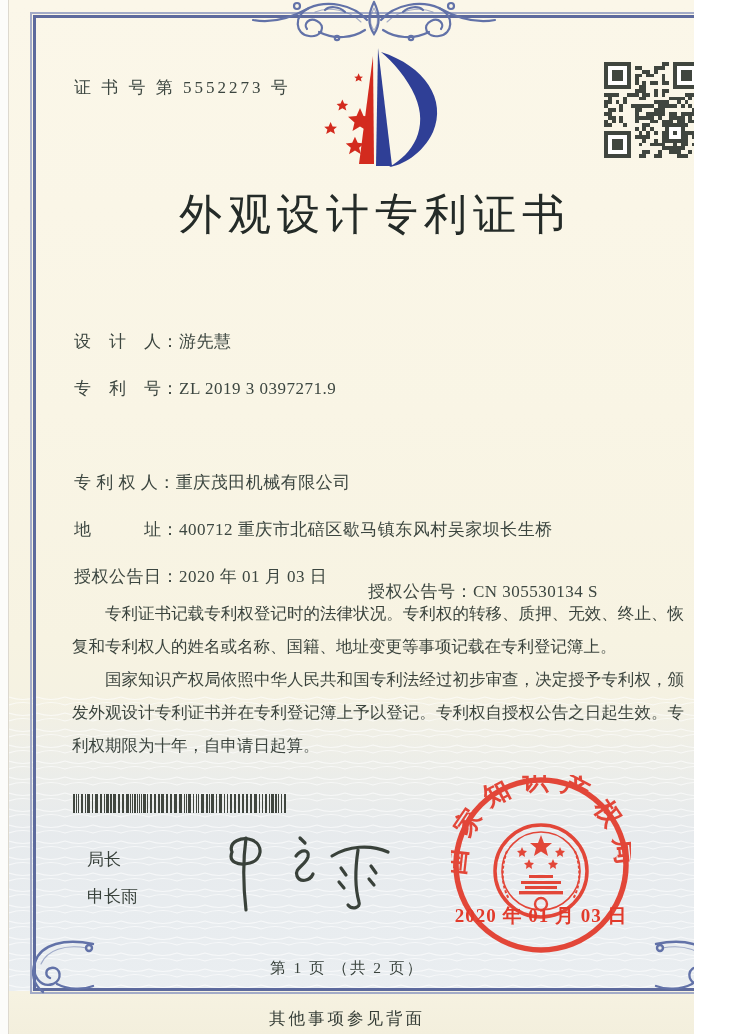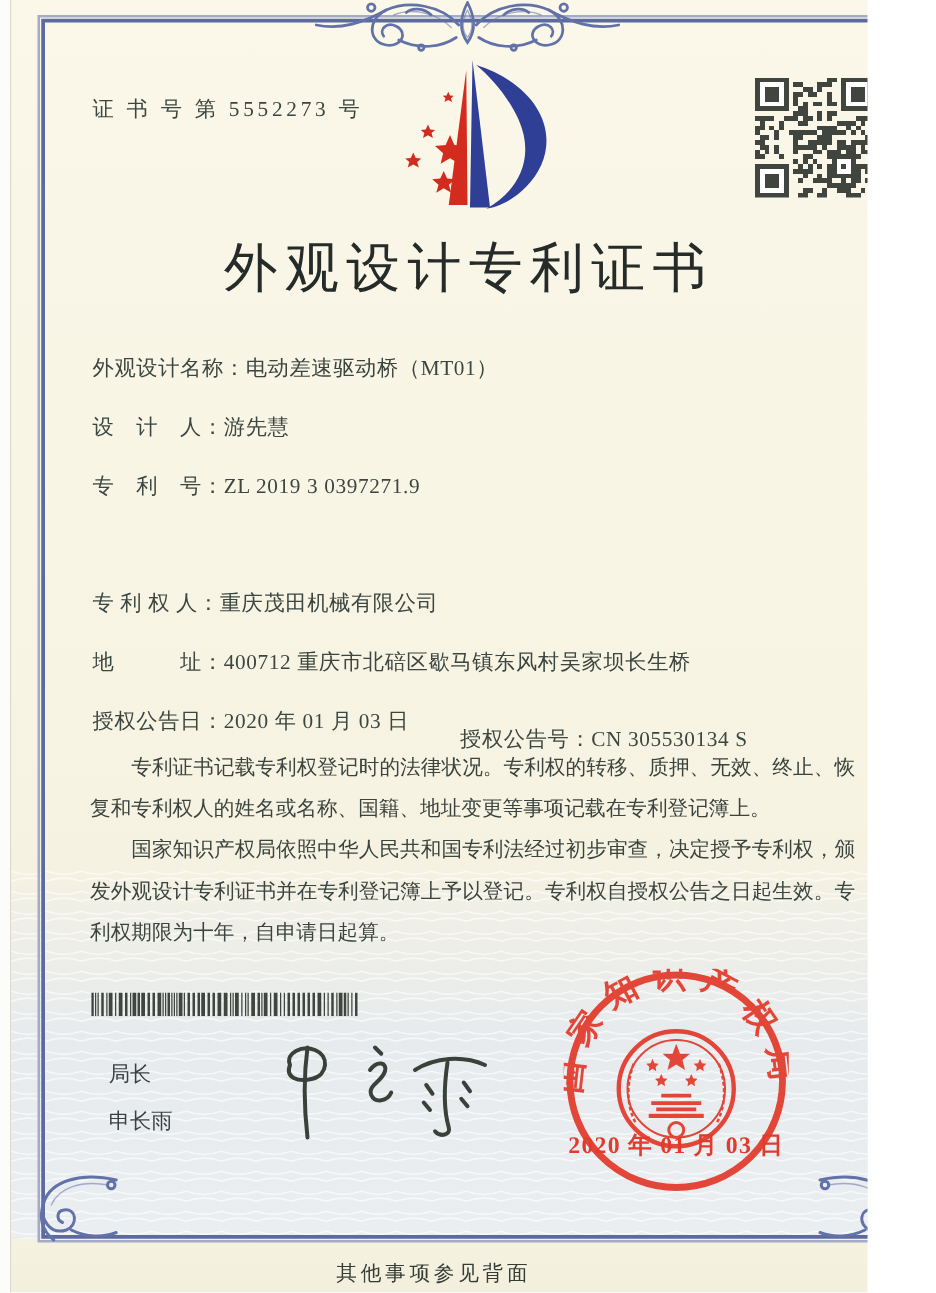--- a/index.html
+++ b/index.html
@@ -377,21 +377,20 @@
       <rect x="0" y="18" width="7" height="7" class="code"></rect>
       <rect x="1" y="19" width="5" height="5" fill="#fff"></rect>
       <rect x="2" y="20" width="3" height="3" class="code"></rect>
       <rect x="16" y="16" width="5" height="5" class="code"></rect>
       <rect x="17" y="17" width="3" height="3" fill="#fff"></rect>
       <rect x="18" y="18" width="1" height="1" class="code"></rect>
     </svg>
 
   <div class="title">外观设计专利证书</div>
 
-  <div class="field f-name"><span>外观设计名称：</span><span>电动差速驱动桥（MT01）</span></div>
   <div class="field f-designer"><span>设　计　人：</span><span>游先慧</span></div>
   <div class="field f-patno"><span>专　利　号：</span><span>ZL 2019 3 0397271.9</span></div>
   <div class="field f-patentee"><span>专 利 权 人：</span><span>重庆茂田机械有限公司</span></div>
   <div class="field f-address"><span>地　　　址：</span><span>400712 重庆市北碚区歇马镇东风村吴家坝长生桥</span></div>
   <div class="field f-grant">
     <span>授权公告日：</span><span>2020 年 01 月 03 日</span>
     <span class="grant-no"><span>授权公告号：</span><span>CN 305530134 S</span></span>
   </div>
 
   <div class="paragraphs">
@@ -506,15 +505,16 @@
         <rect x="68" y="116" width="44" height="3.4"></rect>
         <rect x="78" y="100" width="24" height="3"></rect>
       </g>
       <path class="seal" d="M56,76 C50,92 50,110 58,124" stroke-width="2" stroke-dasharray="3,2"></path>
       <path class="seal" d="M124,76 C130,92 130,110 122,124" stroke-width="2" stroke-dasharray="3,2"></path>
       <circle class="seal" cx="90" cy="129" r="6" stroke-width="2.4"></circle>
     </g>
   </svg>
   <div class="stamp-date">2020 年 01 月 03 日</div>
 
+  <div class="pagination">第 1 页 （共 2 页）</div>
   <div class="back-note">其他事项参见背面</div>
 
 </div>
 
 </body></html>

